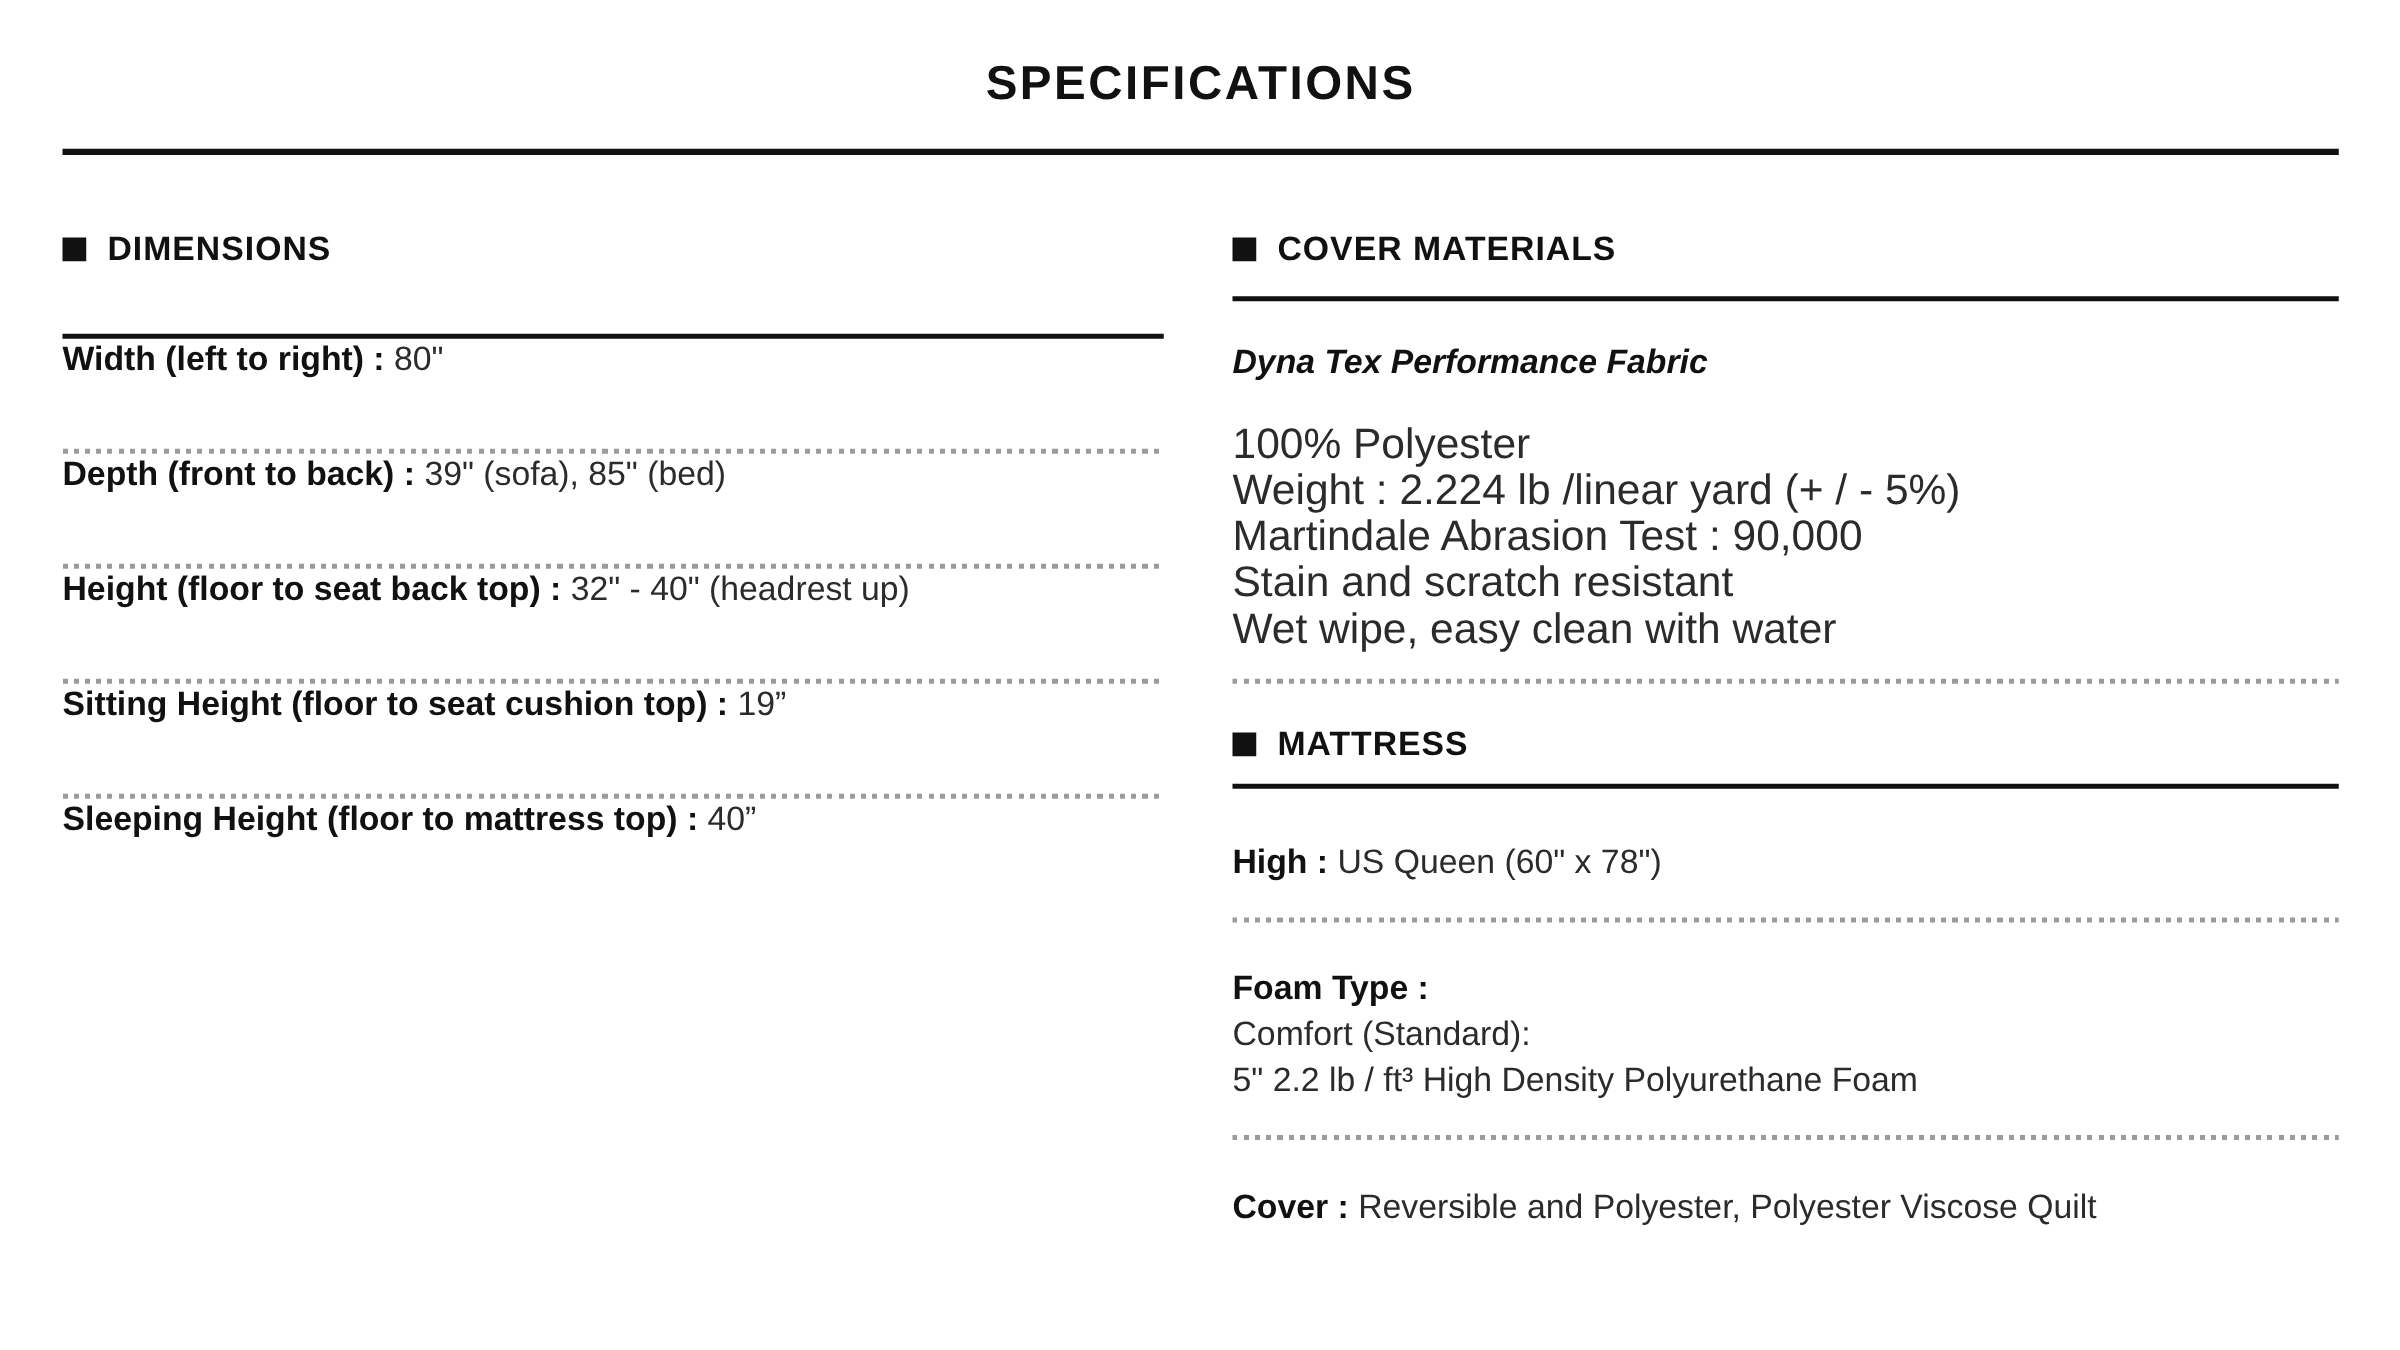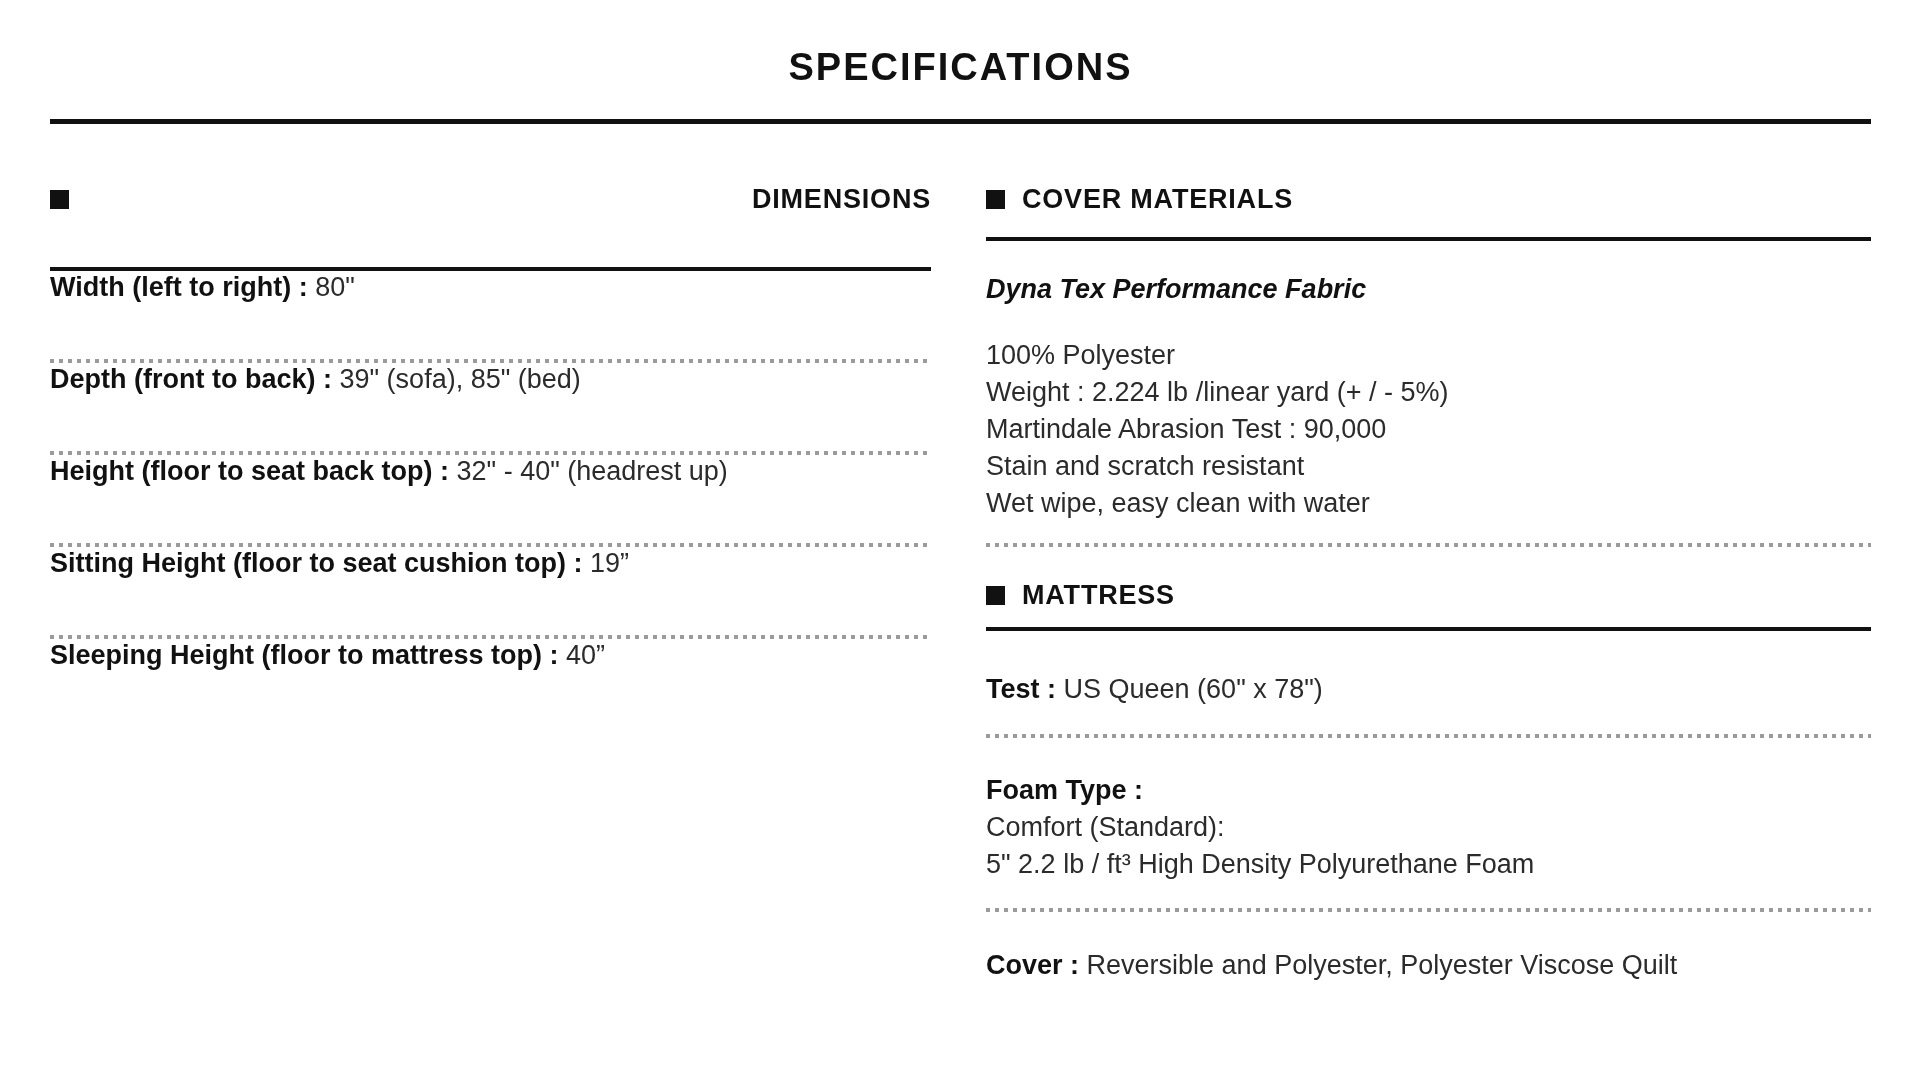--- a/index.html
+++ b/index.html
@@ -42,21 +42,21 @@
     letter-spacing: 0.8px;
     color: #111111;
   }
   .section-head .sq {
     width: 19px; height: 19px;
     background: #111111;
     display: inline-block;
     margin-right: 17px;
     flex: 0 0 auto;
   }
-  .col-left .section-head  { margin-top: 60px; justify-content: space-between; }
+  .col-left .section-head  { margin-top: 60px; }
   .col-right .section-head { margin-top: 60px; }
 
   .solid-rule { height: 4px; background: #111111; }
   .col-left  .head-rule { margin-top: 52px; }
   .col-right .head-rule { margin-top: 22px; }
   .col-right .mattress-rule { margin-top: 16px; }
 
   .dotted-rule {
     height: 4px;
     background-image: repeating-linear-gradient(to right, #9b9b9b 0 4px, transparent 4px 9px);
@@ -73,21 +73,21 @@
   
   .fabric-name {
     margin-top: 33px;
     font-size: 27px;
     font-weight: 700;
     color: #111111;
     font-style: italic;
   }
   .fabric-details {
     margin-top: 32px;
-    font-size: 27px;
+    font-size: 34px;
     font-weight: 400;
     color: #2b2b2b;
     line-height: 37px;
     list-style: none;
   }
   .cm-dotted { margin-top: 21px; }
 
   .mattress-head { margin-top: 33px !important; }
 
   .size-row { margin-top: 42px; }
@@ -173,21 +173,21 @@
       <div class="dotted-rule cm-dotted"></div>
 
       <div class="section-head mattress-head">
         <span class="sq"></span>
         <span>MATTRESS</span>
       </div>
 
       <div class="solid-rule mattress-rule"></div>
 
       <div class="spec-row size-row">
-        <span class="spec-label">Test :</span>
+        <span class="spec-label">High :</span>
         <span class="spec-value">US Queen (60" x 78")</span>
       </div>
 
       <div class="dotted-rule size-dotted"></div>
 
       <div class="foam-block">
         <span class="spec-label">Foam Type :</span>
         <div class="foam-line">Comfort (Standard):</div>
         <div class="foam-line">5" 2.2 lb / ft³ High Density Polyurethane Foam</div>
       </div>

